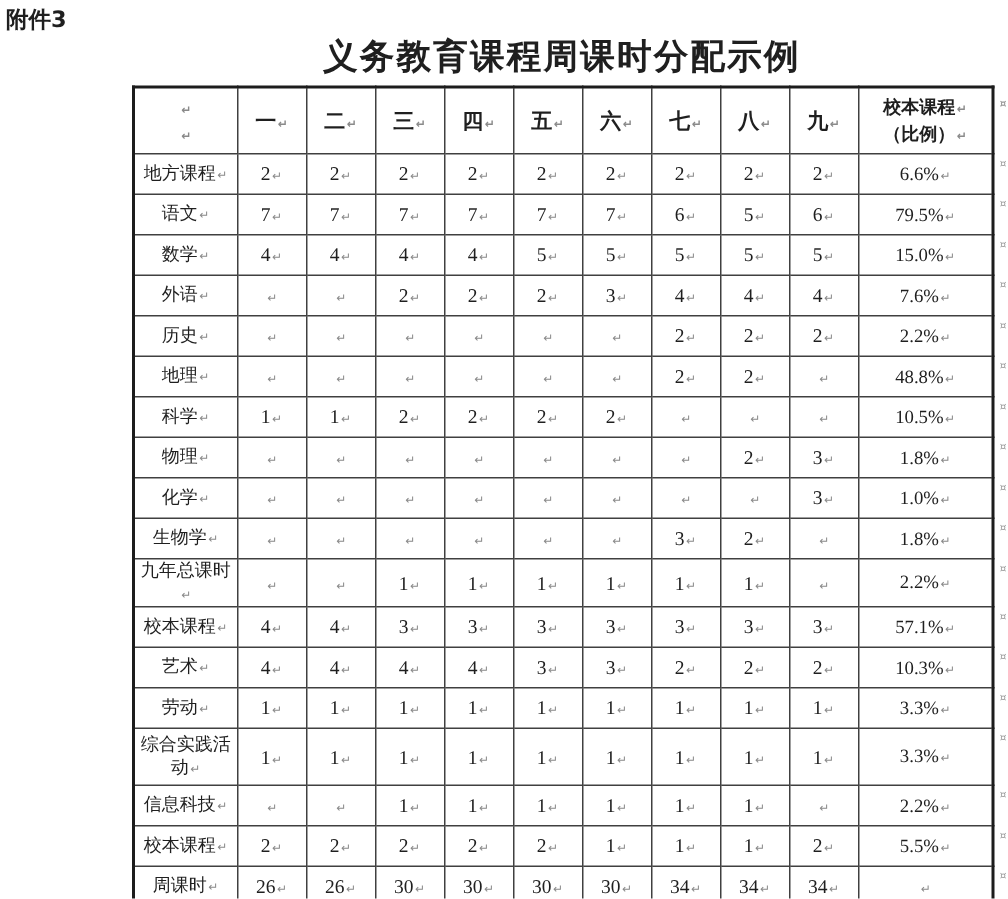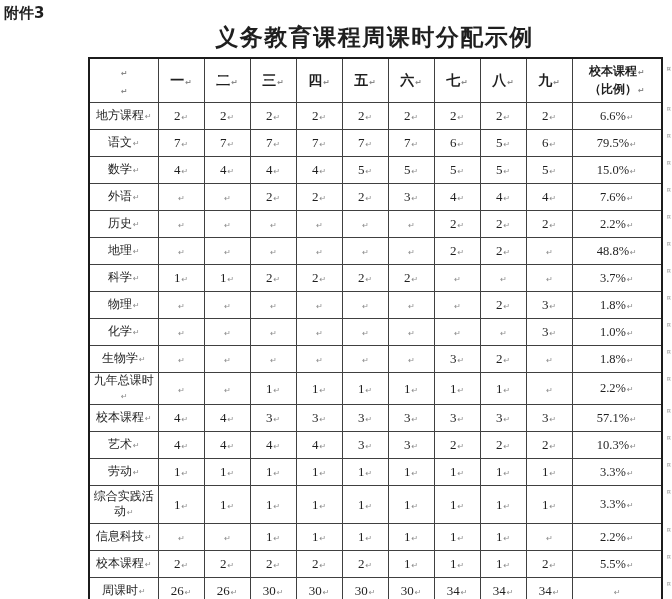--- a/index.html
+++ b/index.html
@@ -204,21 +204,21 @@
           <td class="subject-cell"><span>科学</span><span class="pmark">↵</span></td>
           <td class="value-cell"><span>1</span><span class="pmark">↵</span></td>
           <td class="value-cell"><span>1</span><span class="pmark">↵</span></td>
           <td class="value-cell"><span>2</span><span class="pmark">↵</span></td>
           <td class="value-cell"><span>2</span><span class="pmark">↵</span></td>
           <td class="value-cell"><span>2</span><span class="pmark">↵</span></td>
           <td class="value-cell"><span>2</span><span class="pmark">↵</span></td>
           <td class="value-cell"><span class="pmark">↵</span></td>
           <td class="value-cell"><span class="pmark">↵</span></td>
           <td class="value-cell"><span class="pmark">↵</span></td>
-          <td class="total-cell last-col"><span>3.7%</span><span class="pmark">↵</span><span class="row-end">¤</span></td>
+          <td class="total-cell last-col"><span>10.5%</span><span class="pmark">↵</span><span class="row-end">¤</span></td>
         </tr>
         <tr>
           <td class="subject-cell"><span>物理</span><span class="pmark">↵</span></td>
           <td class="value-cell"><span class="pmark">↵</span></td>
           <td class="value-cell"><span class="pmark">↵</span></td>
           <td class="value-cell"><span class="pmark">↵</span></td>
           <td class="value-cell"><span class="pmark">↵</span></td>
           <td class="value-cell"><span class="pmark">↵</span></td>
           <td class="value-cell"><span class="pmark">↵</span></td>
           <td class="value-cell"><span class="pmark">↵</span></td>

